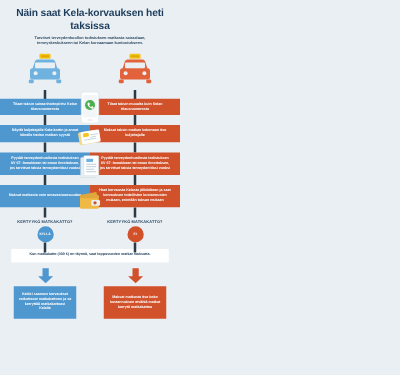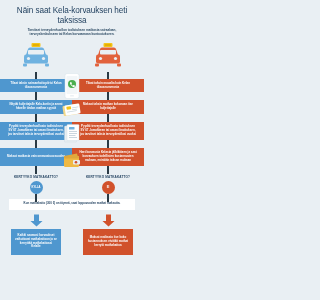--- a/index.html
+++ b/index.html
@@ -13,21 +13,21 @@
   .page {
     position: relative;
     width: 144px; height: 300px;
     background: #e9eff3;
   }
 
   
   .header { padding: 6px 8px 2px; text-align: center; }
   .title {
     font-size: 8.2px; line-height: 9.6px;
-    font-weight: normal; color: #1d3d5c;
+    font-weight: bold; color: #1d3d5c;
     letter-spacing: -0.1px;
   }
   .subtitle {
     margin-top: 3px;
     font-size: 3.1px; line-height: 4.2px;
     color: #2c4a63; font-weight: bold;
     padding: 0 10px;
   }
 
   

